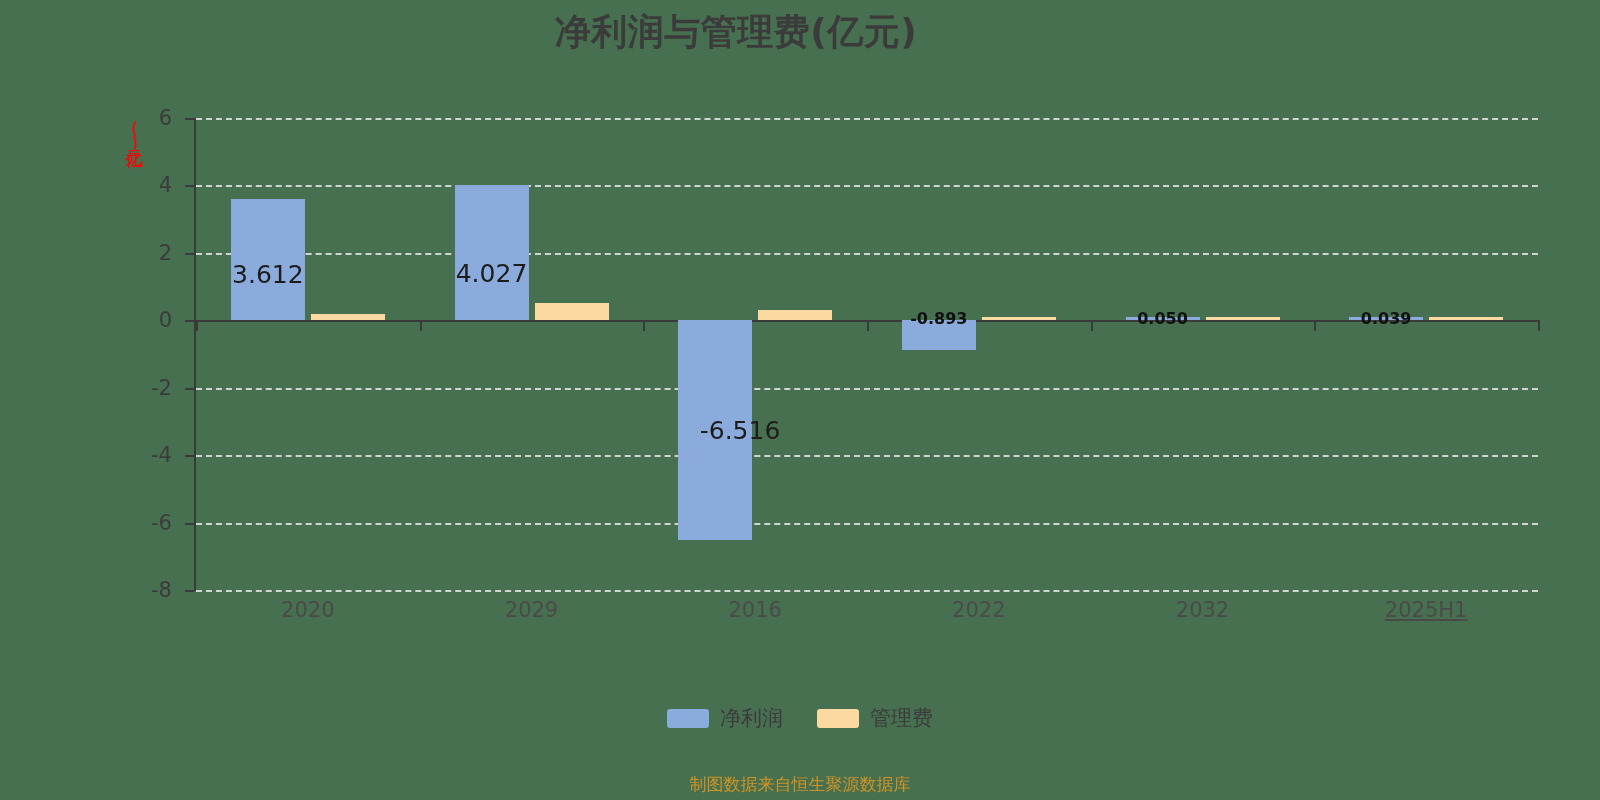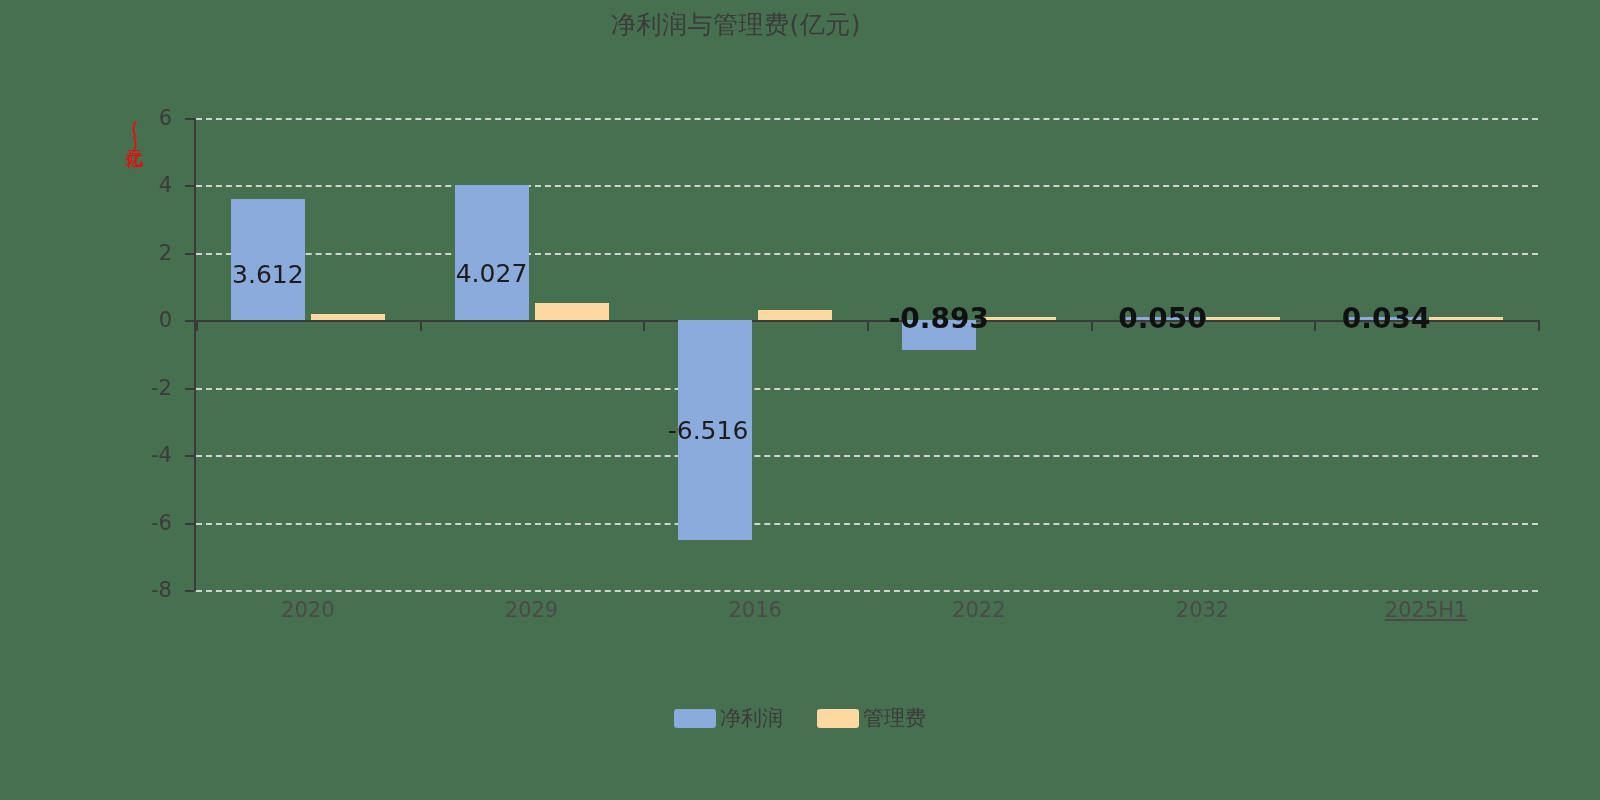--- a/index.html
+++ b/index.html
@@ -22,22 +22,22 @@
     height: 800px;
   }
 
   
   .chart-title {
     position: absolute;
     left: 0;
     top: 8px;
     width: 1472px;
     text-align: center;
-    font-size: 25px;
-    font-weight: normal;
+    font-size: 36px;
+    font-weight: bold;
     color: #3b3b3b;
     letter-spacing: 0.5px;
     font-family: "DejaVu Sans", "Liberation Sans", sans-serif;
   }
 
   
   
   .plot {
     position: absolute;
     left: 196px;
@@ -131,39 +131,39 @@
     position: absolute;
     font-size: 25px;
     color: #1c1c1c;
     text-align: center;
     transform: translate(-50%, -50%);
     white-space: nowrap;
     font-family: "DejaVu Sans", "Liberation Sans", sans-serif;
   }
   .bar-label.bold {
     font-weight: bold;
-    font-size: 28px;
+    font-size: 16px;
     color: #111111;
   }
 
   
   .legend {
     position: absolute;
     left: 0;
     top: 704px;
     width: 1600px;
     display: flex;
     justify-content: center;
     align-items: center;
     gap: 34px;
   }
   .legend-item {
     display: flex;
     align-items: center;
-    gap: 4px;
+    gap: 11px;
   }
   .legend-swatch {
     width: 42px;
     height: 19px;
     border-radius: 3px;
   }
   .legend-text {
     font-size: 21px;
     color: #3b3b3b;
     font-family: "DejaVu Sans", "Liberation Sans", sans-serif;
@@ -224,30 +224,30 @@
       </div>
     <div id="bars-layer">
         <div class="bar profit" title="净利润 2020: 3.612" style="left: 34.8333px; top: 80.5097px; width: 74px; height: 121.776px;"></div>
         <div class="bar expense" title="管理费 2020: 0.19" style="left: 114.833px; top: 195.88px; width: 74px; height: 6.40571px;"></div>
         <div class="bar-label" style="left: 71.8333px; top: 156.011px;">3.612</div>
         <div class="bar profit" title="净利润 2021: 4.027" style="left: 258.5px; top: 66.5183px; width: 74px; height: 135.767px;"></div>
         <div class="bar expense" title="管理费 2021: 0.5" style="left: 338.5px; top: 185.429px; width: 74px; height: 16.8571px;"></div>
         <div class="bar-label" style="left: 295.5px; top: 155px;">4.027</div>
         <div class="bar profit" title="净利润 2022: -6.516" style="left: 482.167px; top: 202.286px; width: 74px; height: 219.682px;"></div>
         <div class="bar expense" title="管理费 2022: 0.3" style="left: 562.167px; top: 192.171px; width: 74px; height: 10.1143px;"></div>
-        <div class="bar-label" style="left: 512px; top: 312.127px;">-6.516</div>
+        <div class="bar-label" style="left: 544px; top: 312.127px;">-6.516</div>
         <div class="bar profit" title="净利润 2023: -0.893" style="left: 705.833px; top: 202.286px; width: 74px; height: 30.1069px;"></div>
         <div class="bar expense" title="管理费 2023: 0.11" style="left: 785.833px; top: 198.577px; width: 74px; height: 3.70857px;"></div>
         <div class="bar-label bold" style="left: 742.833px; top: 200.286px;">-0.893</div>
         <div class="bar profit" title="净利润 2024: 0.057" style="left: 929.5px; top: 199.286px; width: 74px; height: 3px;"></div>
         <div class="bar expense" title="管理费 2024: 0.06" style="left: 1009.5px; top: 199.286px; width: 74px; height: 3px;"></div>
         <div class="bar-label bold" style="left: 966.5px; top: 200.286px;">0.050</div>
         <div class="bar profit" title="净利润 2025H1: 0.065" style="left: 1153.17px; top: 199.286px; width: 74px; height: 3px;"></div>
         <div class="bar expense" title="管理费 2025H1: 0.05" style="left: 1233.17px; top: 199.286px; width: 74px; height: 3px;"></div>
-        <div class="bar-label bold" style="left: 1190.17px; top: 200.286px;">0.034</div>
+        <div class="bar-label bold" style="left: 1190.17px; top: 200.286px;">0.039</div>
       </div>
   </div>
 
   <div id="x-axis-layer">
       <div class="x-tick" style="left: 196px; top: 320.286px;"></div>
       <div class="x-tick" style="left: 419.667px; top: 320.286px;"></div>
       <div class="x-tick" style="left: 643.333px; top: 320.286px;"></div>
       <div class="x-tick" style="left: 867px; top: 320.286px;"></div>
       <div class="x-tick" style="left: 1090.67px; top: 320.286px;"></div>
       <div class="x-tick" style="left: 1314.33px; top: 320.286px;"></div>
@@ -264,13 +264,14 @@
       <div class="legend-item">
         <span class="legend-swatch" style="background: rgb(140, 171, 221);"></span>
         <span class="legend-text">净利润</span>
       </div>
       <div class="legend-item">
         <span class="legend-swatch" style="background: rgb(252, 217, 160);"></span>
         <span class="legend-text">管理费</span>
       </div>
     </div>
 
+  <div class="footer-note">制图数据来自恒生聚源数据库</div>
 </div>
 
 </body></html>

